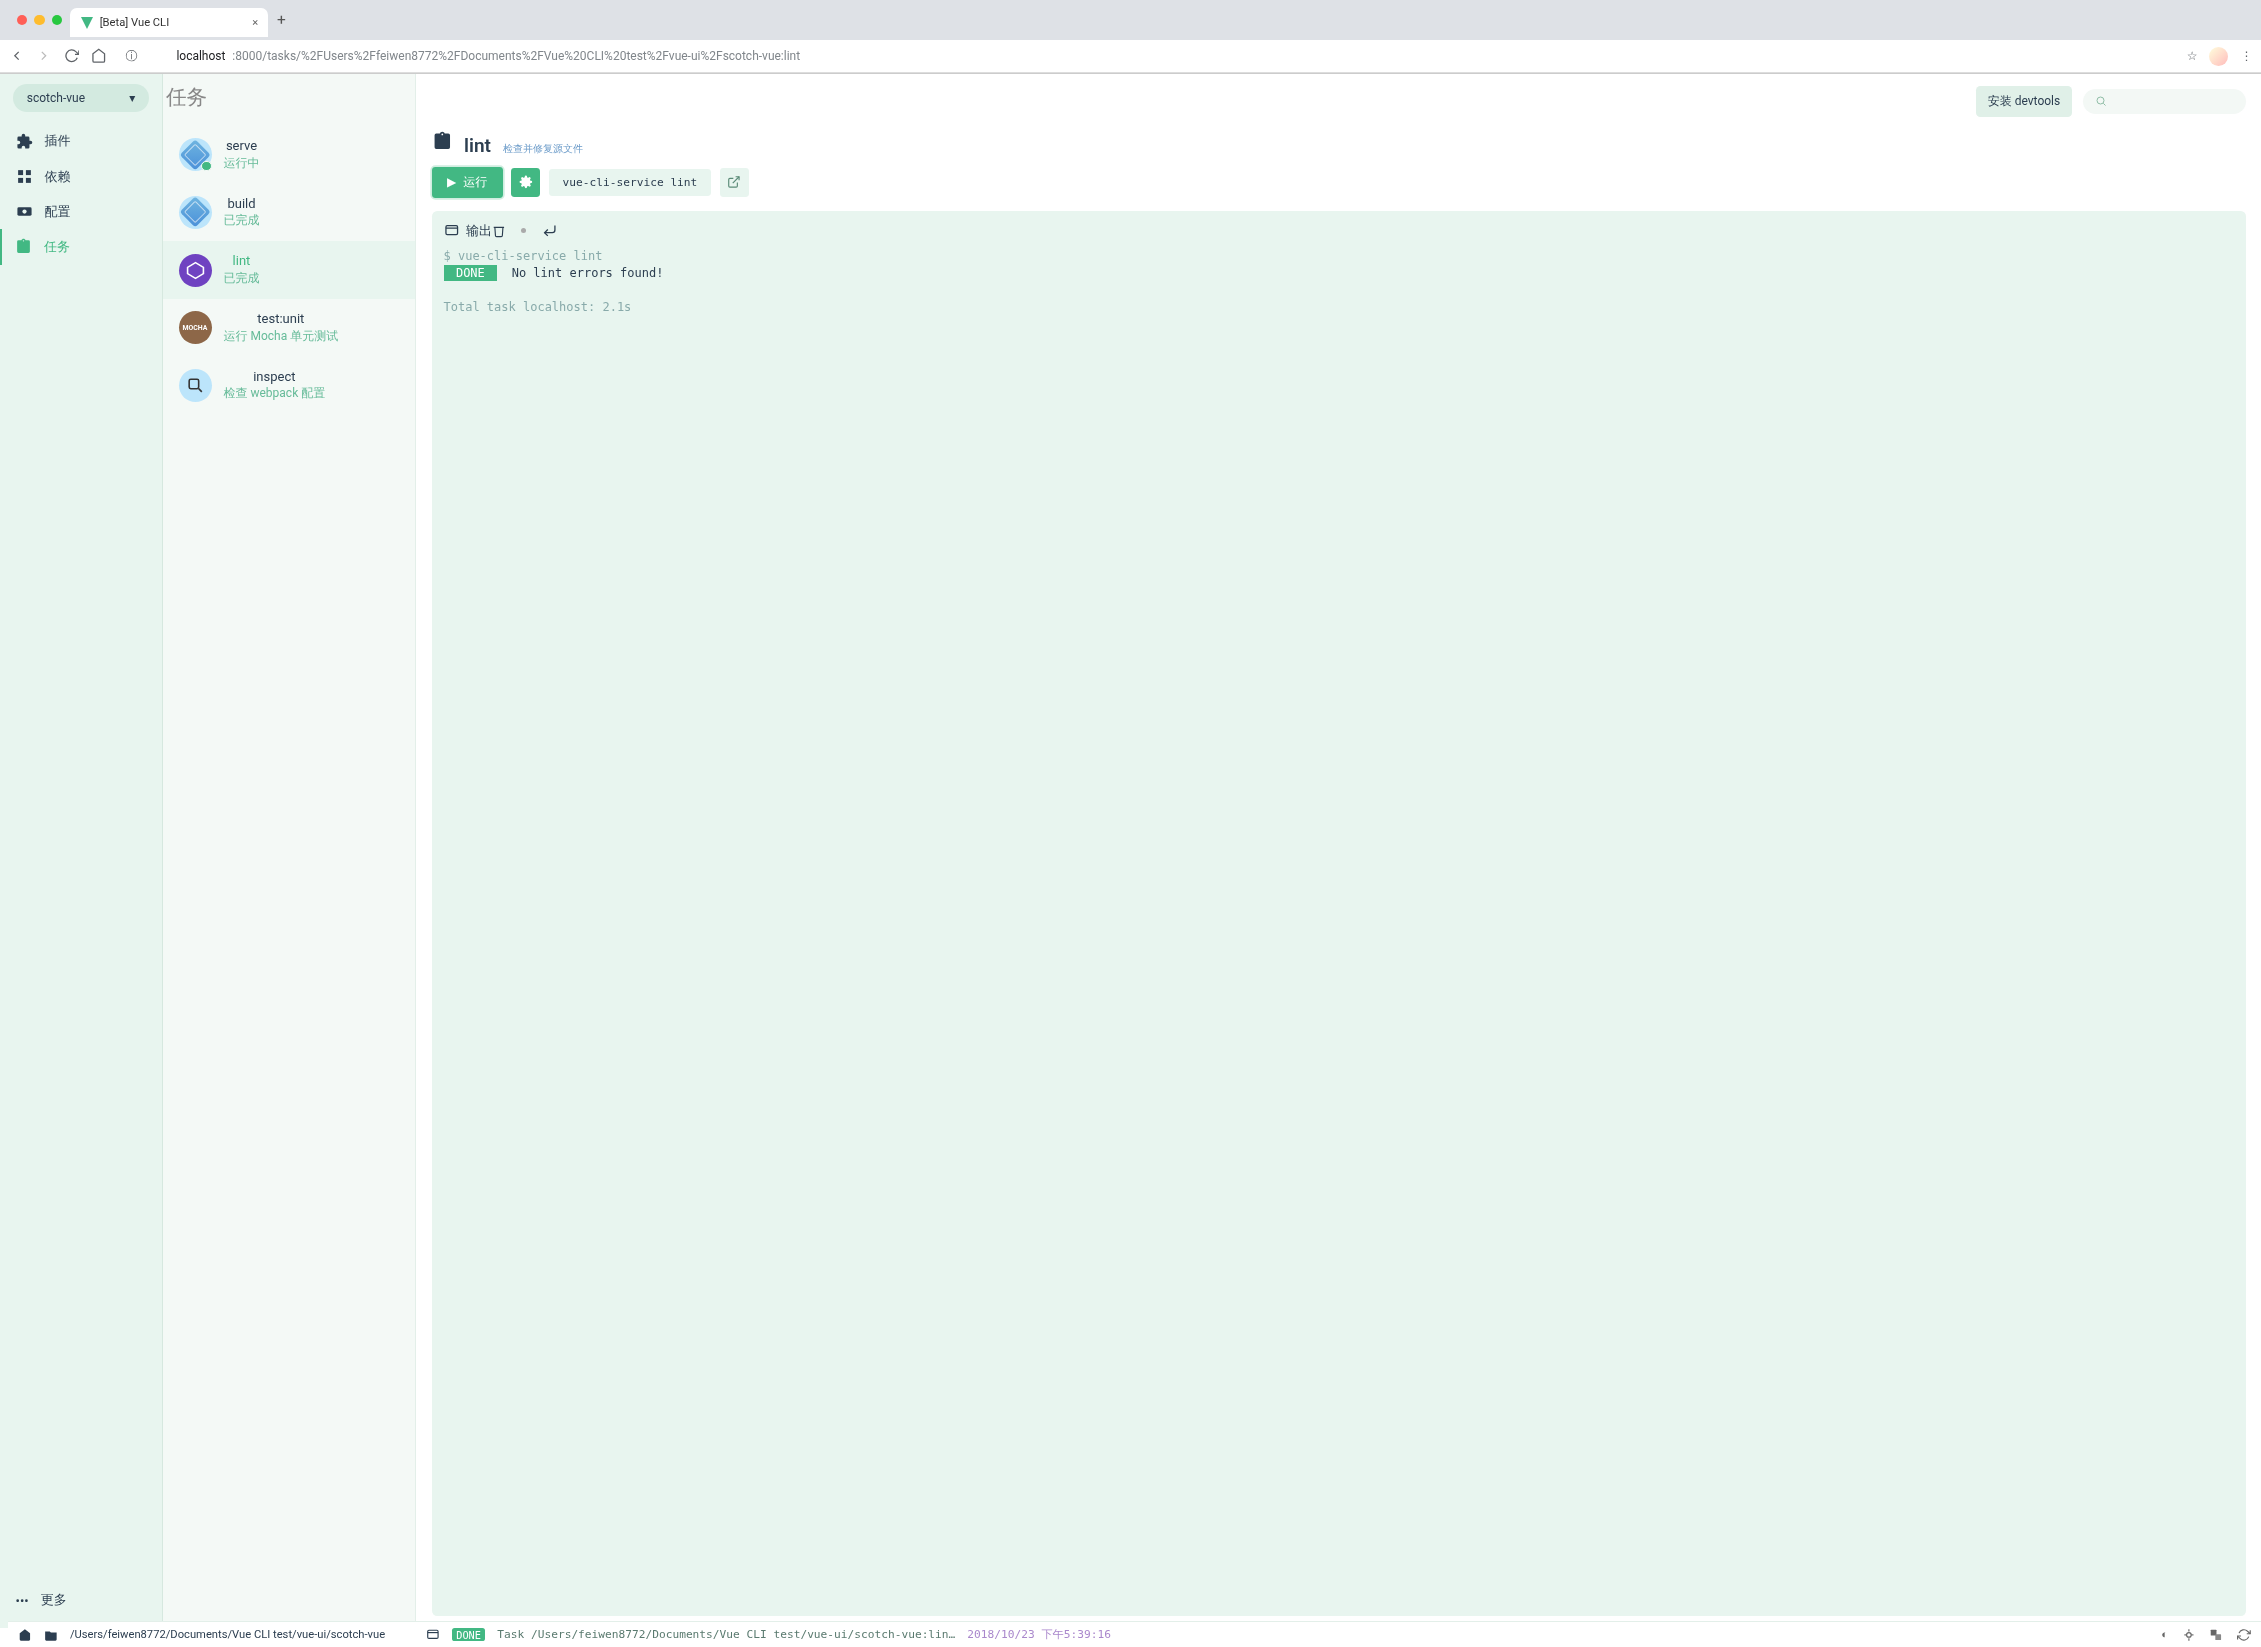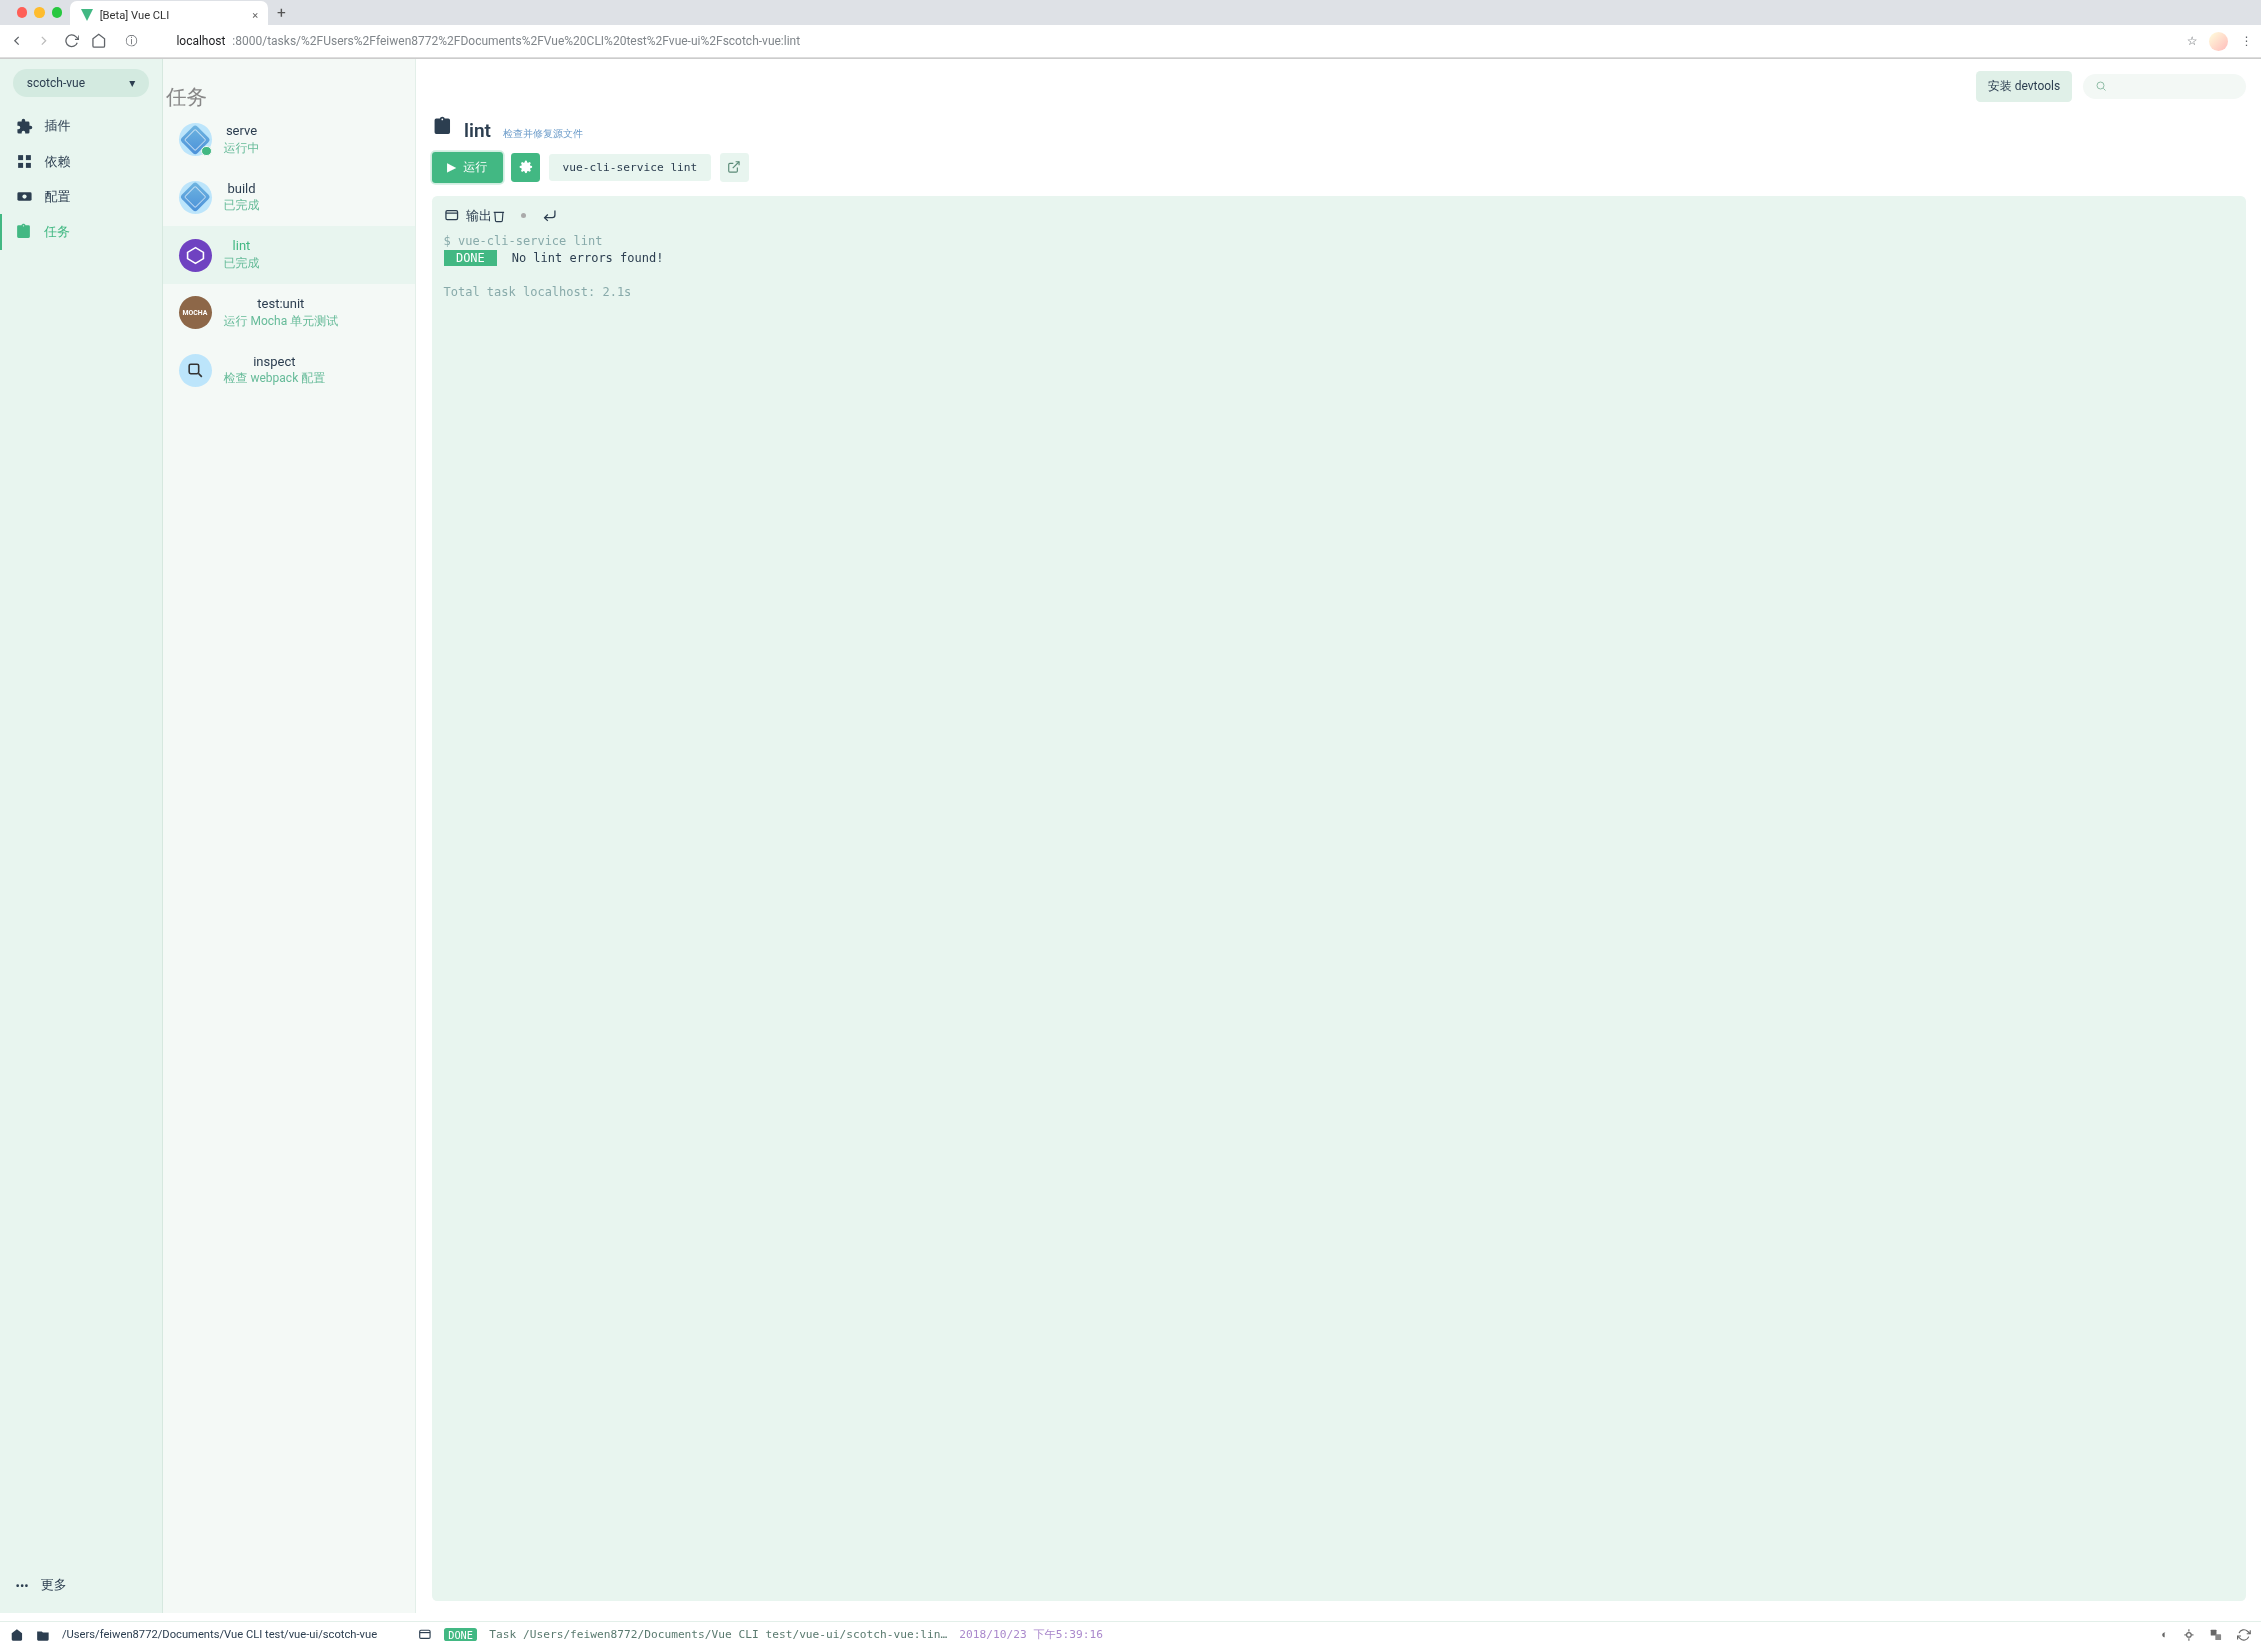--- a/index.html
+++ b/index.html
@@ -13,21 +13,21 @@
 }
 
 
 .browser-chrome {
   background: #dee1e6;
   border-bottom: 0.9px solid #ccc;
 }
 .tab-bar {
   display: flex;
   align-items: center;
-  height: 25px;
+  height: 40px;
   padding: 0 8.6px;
 }
 .traffic-lights {
   display: flex;
   gap: 6.9px;
   padding: 0 8.6px;
   align-items: center;
 }
 .traffic-light {
   width: 10.3px; height: 10.3px; border-radius: 50%;
@@ -296,21 +296,21 @@
   background: #42b883;
   color: #fff;
   padding: 0.9px 5.2px;
 }
 .term-dark { color: #2c3e50; }
 .term-gray { color: #8aa; }
 
 
 .status-bar {
   position: fixed;
-  bottom: 0; left: 0; right: 0;
+  bottom: 0; left: 8px; right: 0;
   height: 26px;
   background: #fff;
   border-top: 0.9px solid #e3efe9;
   display: flex;
   align-items: center;
   gap: 12px;
   padding: 0 10.3px;
   font-size: 11.2px;
   color: #2c3e50;
 }

